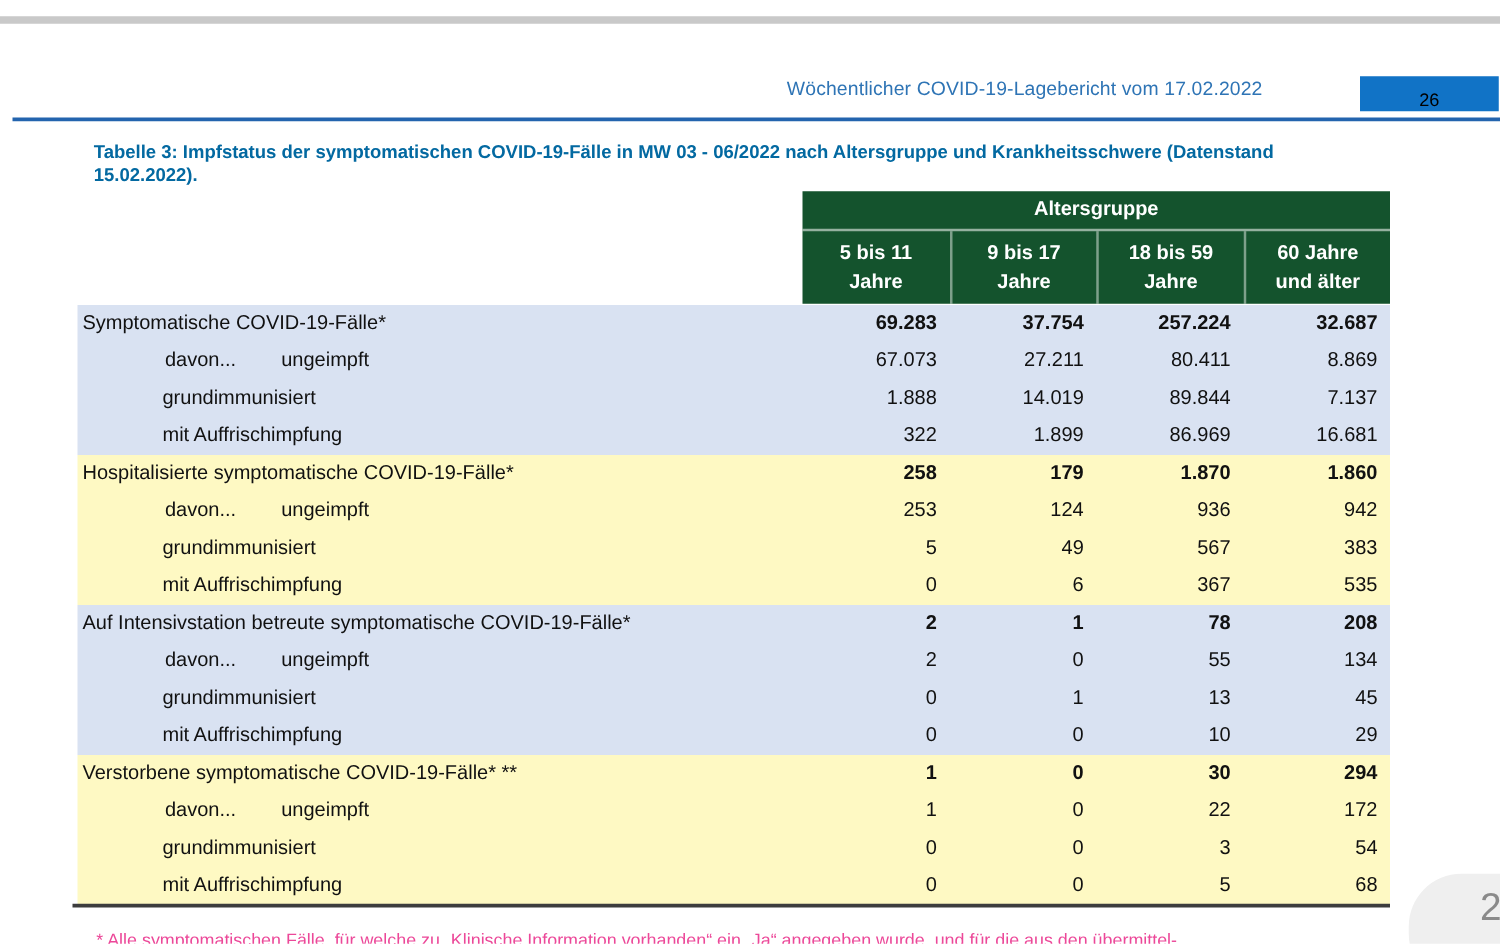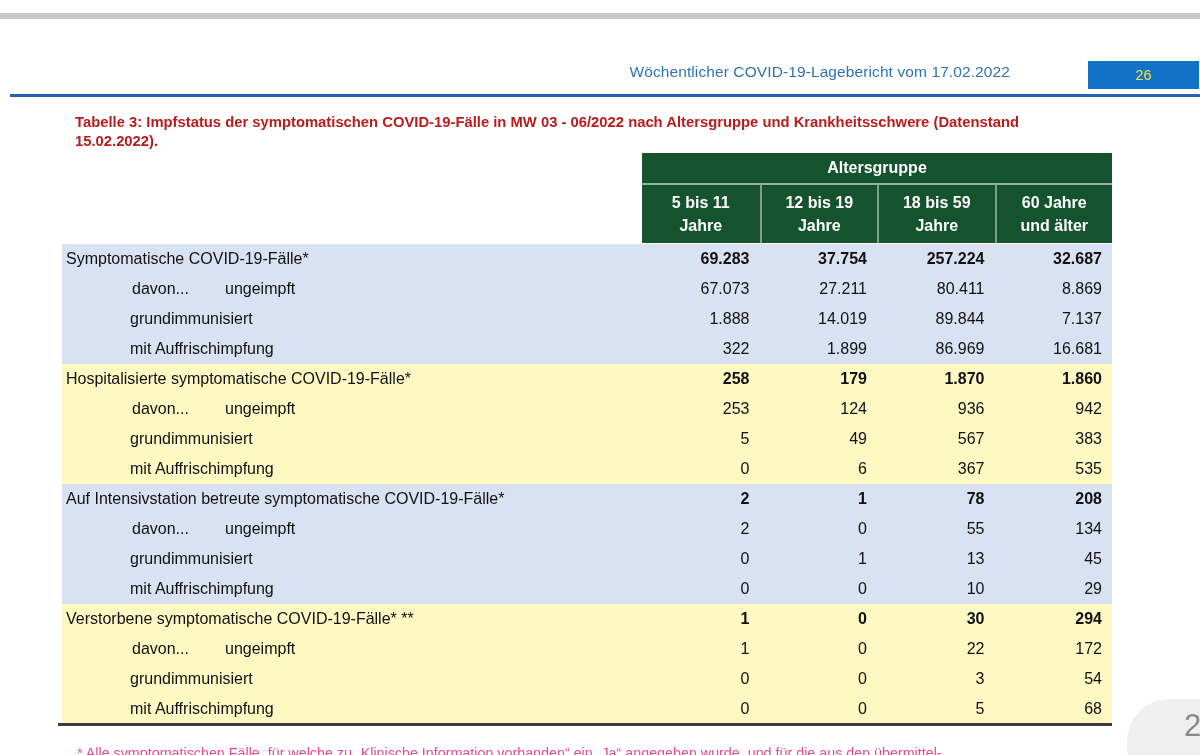--- a/index.html
+++ b/index.html
@@ -10,28 +10,28 @@
     -webkit-font-smoothing:antialiased;
   }
   .top-gray-bar { position:absolute; top:13px; left:0; width:1200px; height:6px; background:#c9c9c9; }
 
   .running-header {
     position:absolute; top:63px; right:190px;
     color:#2e74b5; font-size:15.5px; letter-spacing:0.1px;
   }
   .page-box {
     position:absolute; top:61px; left:1088px; width:111px; height:28px;
-    background:#1173c6; color:#fde047; font-size:14.5px;
-    display:flex; align-items:center; justify-content:center;
+    background:#1173c6; color:#000000; font-size:14.5px;
+    display:flex; align-items:flex-end; justify-content:center;
   }
   .header-rule { position:absolute; top:94px; left:10px; width:1190px; height:3px; background:#2364ae; }
 
   .table-title {
     position:absolute; left:75px; top:113px; width:1100px;
-    color:#b91c1c; font-weight:bold; font-size:14.8px; line-height:1.3;
+    color:#0369a1; font-weight:bold; font-size:14.8px; line-height:1.3;
     white-space:pre-line;
   }
 
   
   .age-header {
     position:absolute; left:642px; top:153px; width:470px; height:90px;
     background:#14532d; color:#ffffff;
   }
   .age-header-top {
     height:30px; border-bottom:2px solid rgba(255,255,255,0.55);
@@ -92,21 +92,21 @@
 <div class="header-rule"></div>
 
 <div class="table-title">Tabelle 3: Impfstatus der symptomatischen COVID-19-Fälle in MW 03 - 06/2022 nach Altersgruppe und Krankheitsschwere (Datenstand
 15.02.2022).</div>
 
 <div class="age-header">
   <div class="age-header-top">Altersgruppe</div>
   <div class="age-cols">
       <div class="age-col">5 bis 11
 Jahre</div>
-      <div class="age-col">12 bis 19
+      <div class="age-col">9 bis 17
 Jahre</div>
       <div class="age-col">18 bis 59
 Jahre</div>
       <div class="age-col">60 Jahre
 und älter</div>
     </div>
 </div>
 
 <div class="table-body">
     <div class="tsection shaded">

